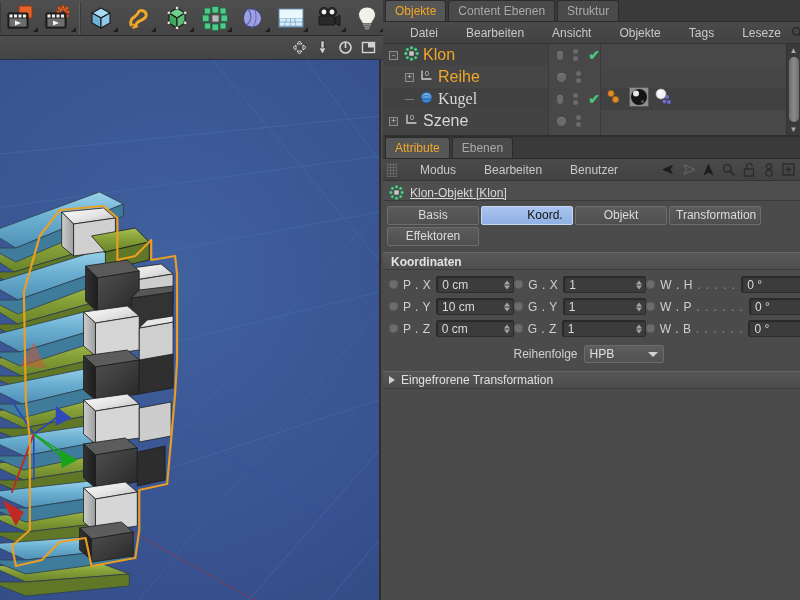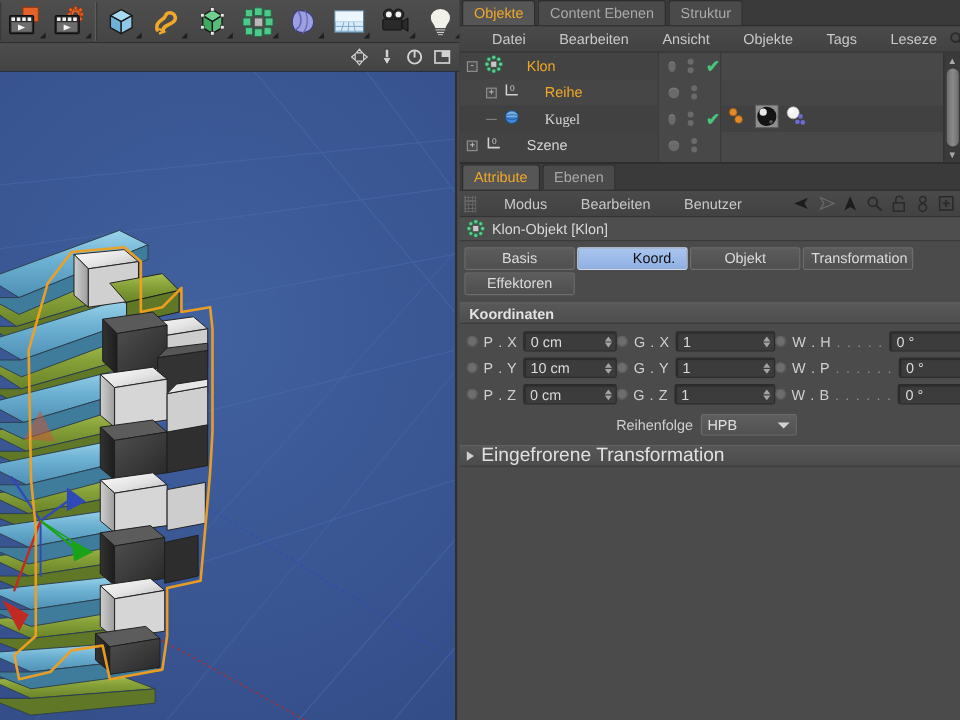--- a/index.html
+++ b/index.html
@@ -100,21 +100,21 @@
   .om-col-dots { width: 52px; border-left: 1px solid #3a3a3a; background: #484848; }
   .om-col-tags { flex: 1; border-left: 1px solid #3a3a3a; background: #484848; }
   .om-row { height: 22px; display: flex; align-items: center; position: relative; }
   .om-row.alt { background: #464646; }
   .om-row.alt2 { background: #414141; font-family: Liberation Serif, serif; }
   .expander {
     width: 9px; height: 9px; border: 1px solid #8d8d8d; background: #4c4c4c;
     display: inline-flex; align-items: center; justify-content: center;
     font-size: 8px; line-height: 1; color: #d0d0d0; cursor: pointer; flex: none;
   }
-  .obj-label { font-size: 12px; margin-left: 20px; white-space: nowrap; }
+  .obj-label { font-size: 16px; margin-left: 4px; white-space: nowrap; }
   .obj-label.sel { color: #f0a828; }
   .obj-label.norm { color: #d6d6d6; }
   .dotcell { display: flex; align-items: center; height: 22px; padding-left: 8px; gap: 10px; }
   .gdot { width: 9px; height: 9px; border-radius: 50%; background: #6a6a6a; box-shadow: inset 0 1px 0 #7c7c7c; cursor: pointer; }
   .twodots { display: flex; flex-direction: column; gap: 2px; }
   .twodots i { width: 5px; height: 5px; border-radius: 50%; background: #6a6a6a; display: block; }
   .chk { color: #49c47a; font-size: 14px; font-weight: bold; line-height: 1; }
   .om-scroll {
     position: absolute; right: 0; top: 0; width: 14px; height: 91px;
     background: #3a3a3a; border-left: 1px solid #333;
@@ -122,23 +122,23 @@
   }
   .sc-arrow { width: 12px; height: 12px; display:flex; align-items:center; justify-content:center; color:#aaa; font-size:8px; cursor:pointer;}
   .sc-thumb { width: 10px; flex: 1; margin: 1px 0; background: linear-gradient(90deg,#6d6d6d,#8a8a8a,#6d6d6d); border-radius: 5px; cursor: grab; }
 
   
   .am {
     position: absolute; left: 383px; top: 135px; width: 417px; height: 490px;
     background: #4b4b4b; border-top: 2px solid #2e2e2e;
   }
   .am-head {
-    height: 20px; display: flex; align-items: center; padding: 0 6px;
+    height: 20px; display: flex; align-items: flex-end; padding: 0 6px;
     background: #4e4e4e; border-bottom: 1px solid #3b3b3b;
-    font-size: 12px; color: #d8d8d8; gap: 6px;
+    font-size: 12px; color: #d8d8d8; gap: 6px; text-decoration: underline;
   }
   .btnrow { padding: 5px 4px 0 4px; display: flex; flex-wrap: wrap; gap: 2px; }
   .pbtn {
     height: 19px; line-height: 17px; padding: 0 6px;
     background: linear-gradient(#5c5c5c, #4f4f4f);
     border: 1px solid #6d6d6d; border-radius: 2px;
     color: #dcdcdc; font-size: 12px; text-align: center; cursor: pointer;
   }
   .pbtn.active { background: linear-gradient(#a9c4ee, #90b0e4); color: #111; border-color: #c9d9f2; padding-left: 42px; }
   .sectionbar {
@@ -189,21 +189,21 @@
     border: 1px solid #6b6b6b; border-radius: 2px;
     display: flex; align-items: center; padding: 0 5px;
     font-size: 12px; color: #e0e0e0; cursor: pointer;
   }
   .dd-arrow { margin-left: auto; width:0;height:0;border-left:5px solid transparent;border-right:5px solid transparent;border-top:5px solid #d2d2d2; }
 
   .foldbar {
     margin-top: 7px; height: 18px; line-height: 18px;
     background: linear-gradient(#565656, #4c4c4c);
     border-top: 1px solid #656565; border-bottom: 1px solid #3c3c3c;
-    padding-left: 6px; font-size: 16px; color: #e0e0e0; cursor: pointer;
+    padding-left: 6px; font-size: 12px; color: #e0e0e0; cursor: pointer;
     display: flex; align-items: center; gap: 6px;
   }
   .tri { width:0;height:0;border-top:4px solid transparent;border-bottom:4px solid transparent;border-left:6px solid #cfcfcf; }
   .am-icon-title { display:flex; align-items:center; gap:6px; }
 </style>
 </head>
 <body>
 
 <div id="app">
 

